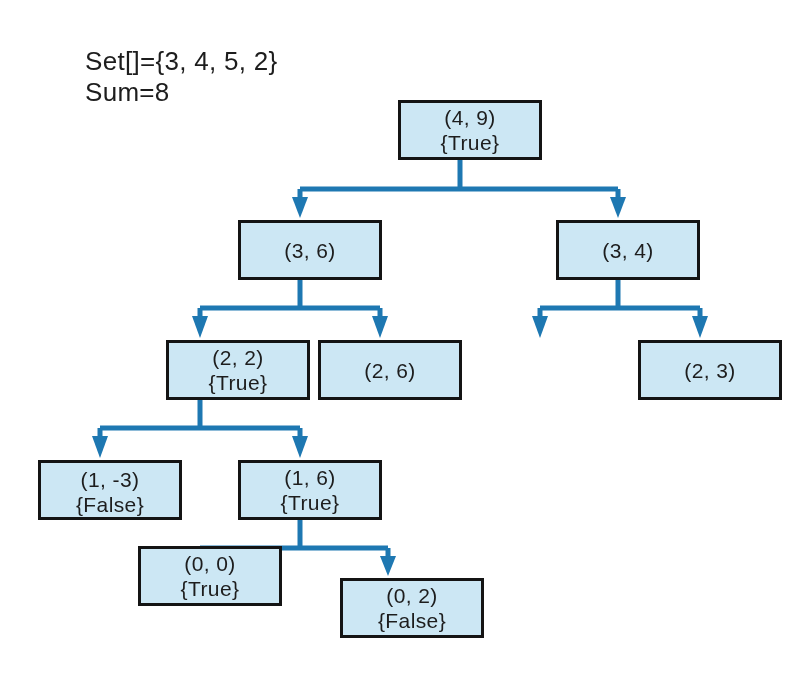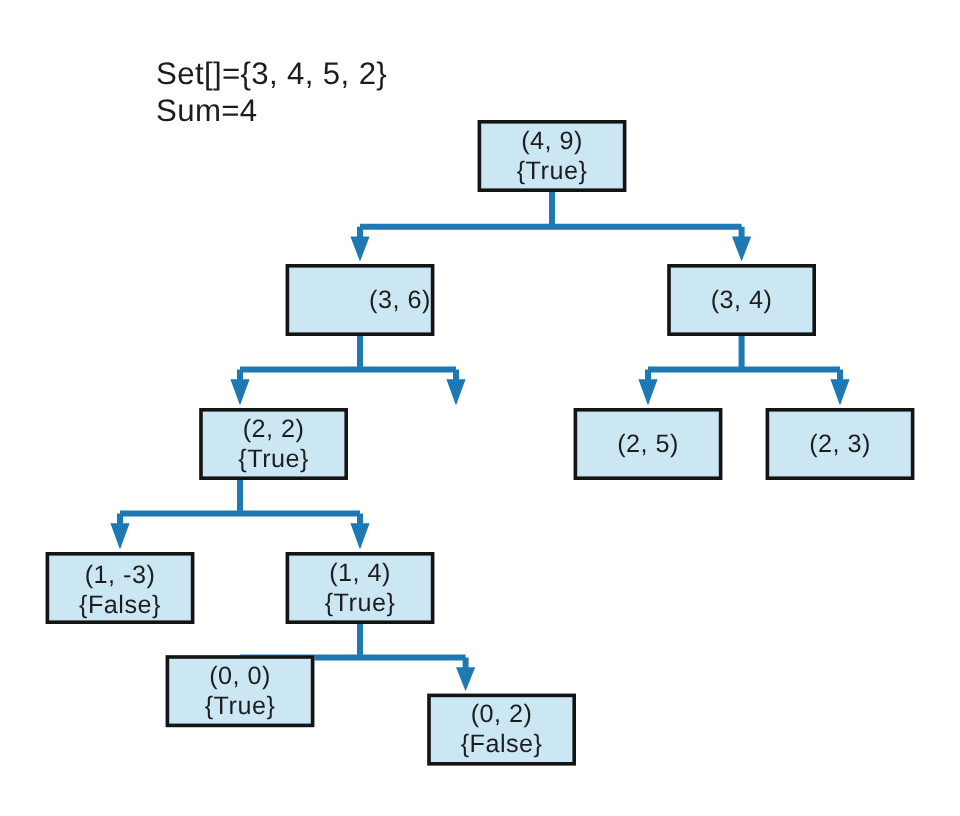--- a/index.html
+++ b/index.html
@@ -17,68 +17,67 @@
   }
   .title-block {
     position: absolute;
     left: 85px;
     top: 46px;
     font-size: 26px;
     line-height: 31px;
     color: #1d1d1d;
     letter-spacing: 0.3px;
     font-weight: 500;
-    margin-left: 45px;
   }
   .connector-layer {
     position: absolute;
     left: 0;
     top: 0;
     width: 800px;
     height: 680px;
     pointer-events: none;
   }
   .node {
     position: absolute;
-    width: 124px;
+    width: 144px;
     height: 60px;
     box-sizing: border-box;
     background: #cce7f4;
     border: 3px solid #141414;
     display: flex;
     flex-direction: column;
     align-items: center;
     justify-content: center;
     font-size: 21px;
     line-height: 25px;
     color: #1d1d1d;
     letter-spacing: 0.4px;
     font-weight: 500;
     text-align: center;
   }
   .n-root  { left: 398px; top: 100px; }
-  .n-36    { left: 238px; top: 220px; align-items: flex-end; }
+  .n-36    { left: 238px; top: 220px; }
   .n-39    { left: 556px; top: 220px; }
   .n-22    { left: 138px; top: 340px; margin-left: 28px; }
   .n-26    { left: 318px; top: 340px; }
   .n-25    { left: 478px; top: 340px; }
   .n-29    { left: 638px; top: 340px; }
   .n-1m3   { left: 38px;  top: 460px; justify-content: flex-end; }
   .n-12    { left: 238px; top: 460px; }
   .n-00    { left: 138px; top: 546px; }
-  .n-02    { left: 340px; top: 578px; margin-left: 16px; }
+  .n-02    { left: 340px; top: 578px; }
 </style>
 </head>
 <body>
 
 <div class="canvas">
 
   <div class="title-block">
     <div>Set[]={3, 4, 5, 2}</div>
-    <div>Sum=4</div>
+    <div>Sum=8</div>
   </div>
 
   <svg class="connector-layer" width="800" height="680" viewBox="0 0 800 680" xmlns="http://www.w3.org/2000/svg">
     <g stroke="#1e78b2" stroke-width="5" fill="#1e78b2">
 
       <g>
         <path d="M460,158 L460,189 M300,189 L618,189 M300,189 L300,199 M618,189 L618,199" fill="none"></path>
         <polygon points="292,197 308,197 300,218" stroke="none"></polygon>
         <polygon points="610,197 626,197 618,218" stroke="none"></polygon>
       </g>
@@ -122,38 +121,38 @@
   <div class="node n-39">
     <span>(3, 4)</span>
     <span></span>
   </div>
 
   <div class="node n-22">
     <span>(2, 2)</span>
     <span>{True}</span>
   </div>
 
-
-  <div class="node n-25">
-    <span>(2, 5)</span>
+  <div class="node n-26">
+    <span>(2, 6)</span>
     <span></span>
   </div>
+
 
   <div class="node n-29">
     <span>(2, 3)</span>
     <span></span>
   </div>
 
   <div class="node n-1m3">
     <span>(1, -3)</span>
     <span>{False}</span>
   </div>
 
   <div class="node n-12">
-    <span>(1, 4)</span>
+    <span>(1, 6)</span>
     <span>{True}</span>
   </div>
 
   <div class="node n-00">
     <span>(0, 0)</span>
     <span>{True}</span>
   </div>
 
   <div class="node n-02">
     <span>(0, 2)</span>

